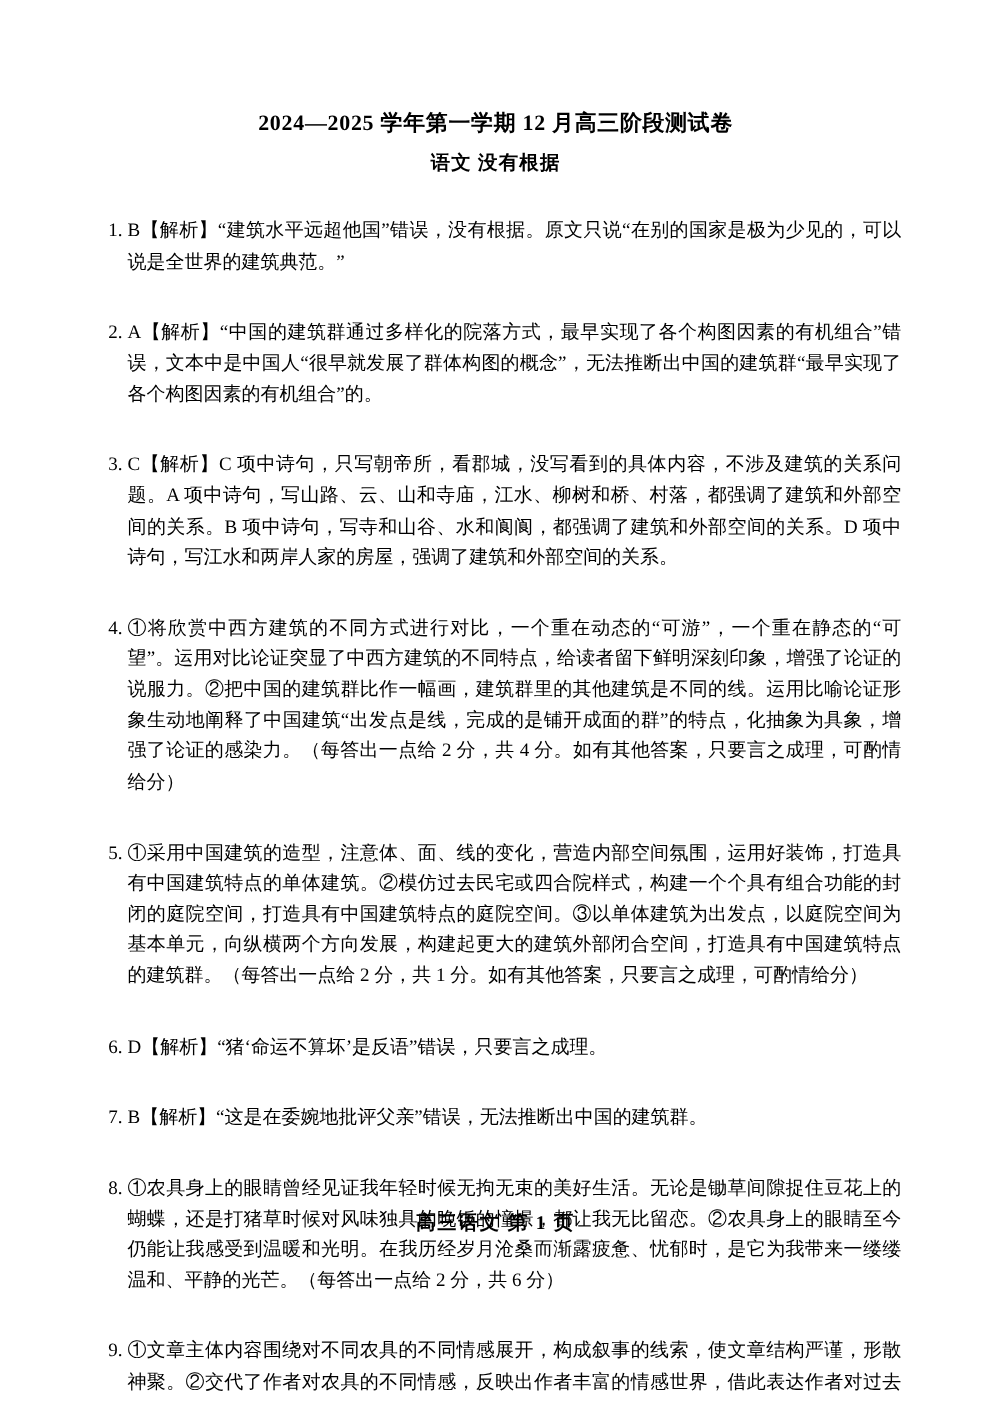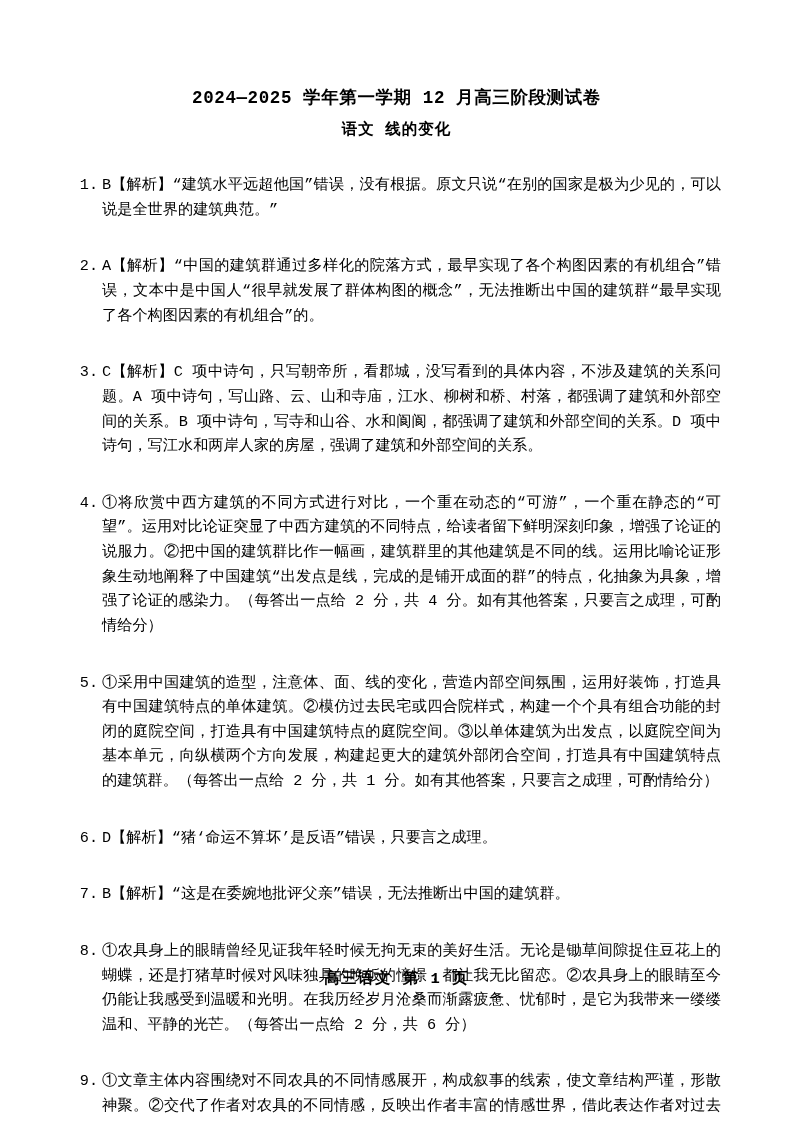--- a/index.html
+++ b/index.html
@@ -13,21 +13,20 @@
     font-family: "Liberation Serif", "DejaVu Serif", serif;
     color: #000000;
     position: relative;
   }
   .page {
     position: relative;
     width: 793px;
     height: 1121px;
     box-sizing: border-box;
     padding: 86px 72px 12px 72px;
-    font-family: Liberation Mono, monospace;
   }
   .doc-title {
     text-align: center;
     font-size: 17.5px;
     font-weight: bold;
     letter-spacing: 0.6px;
     margin: 0 0 9px 0;
     line-height: 1.4;
   }
   .doc-subtitle {
@@ -75,21 +74,21 @@
     font-weight: bold;
     letter-spacing: 1.5px;
   }
 </style>
 </head>
 <body>
 
 <div class="page">
 
   <div class="doc-title">2024—2025 学年第一学期 12 月高三阶段测试卷</div>
-  <div class="doc-subtitle">语文  线的变化</div>
+  <div class="doc-subtitle">语文  没有根据</div>
 
   <ol class="answers">
     <li>
       <span class="num">1.</span>
       <span class="body-text">B【解析】“建筑水平远超他国”错误，没有根据。原文只说“在别的国家是极为少见的，可以说是全世界的建筑典范。”</span>
     </li>
     <li>
       <span class="num">2.</span>
       <span class="body-text">A【解析】“中国的建筑群通过多样化的院落方式，最早实现了各个构图因素的有机组合”错误，文本中是中国人“很早就发展了群体构图的概念”，无法推断出中国的建筑群“最早实现了各个构图因素的有机组合”的。</span>
     </li>

